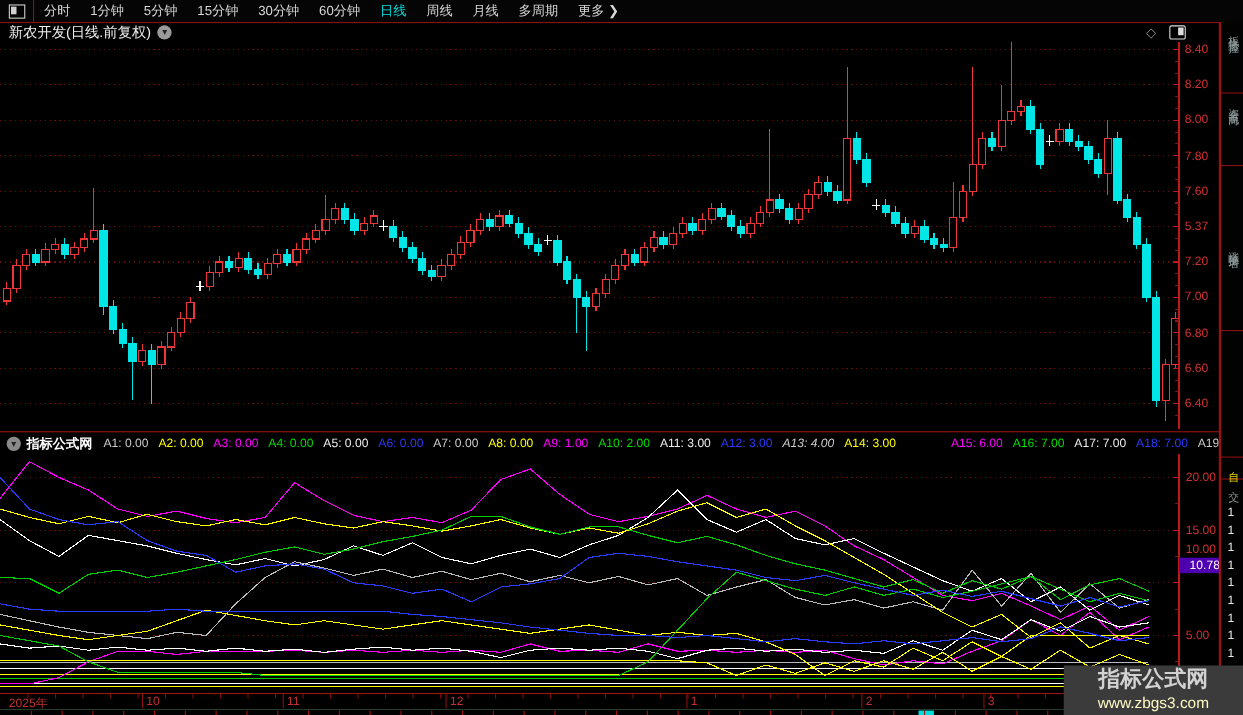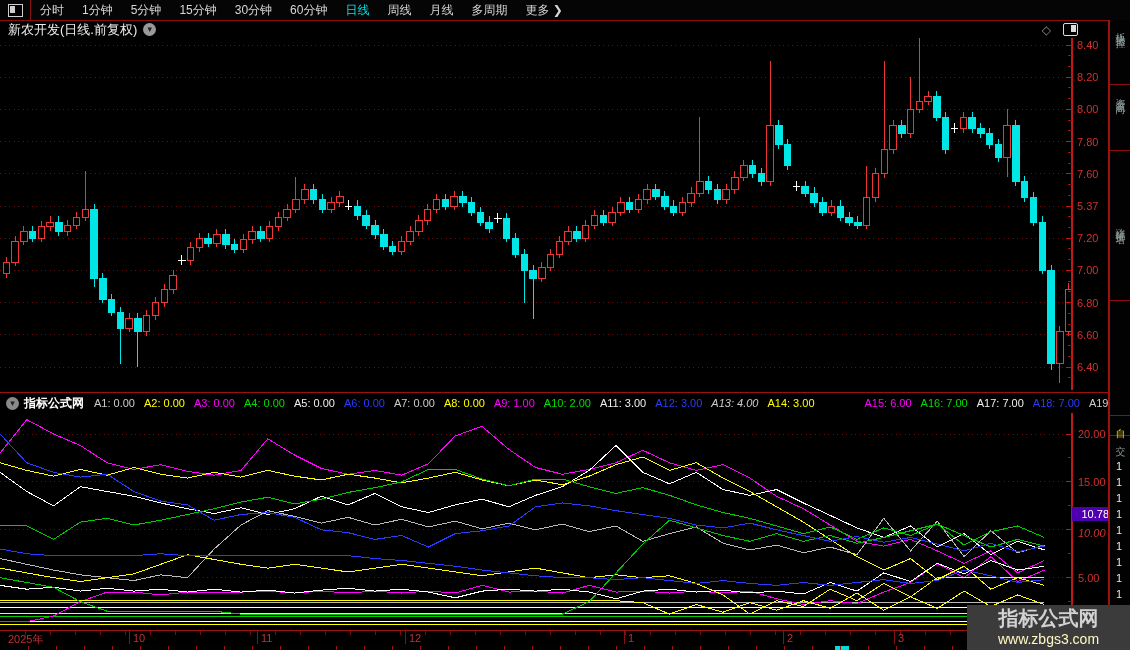--- a/index.html
+++ b/index.html
@@ -698,21 +698,21 @@
       <line x1="1072" y1="68.9" x2="1066" y2="68.9" stroke="#c01818" stroke-width="1"></line>
       <line x1="1072" y1="92.85" x2="1068" y2="92.85" stroke="#8c1515" stroke-width="1"></line>
       <line x1="1072" y1="116.8" x2="1066" y2="116.8" stroke="#c01818" stroke-width="1"></line>
       <line x1="1072" y1="140.75" x2="1068" y2="140.75" stroke="#8c1515" stroke-width="1"></line>
       <line x1="1072" y1="164.7" x2="1066" y2="164.7" stroke="#c01818" stroke-width="1"></line>
       <line x1="1072" y1="188.65" x2="1068" y2="188.65" stroke="#8c1515" stroke-width="1"></line>
     </svg>
   <div id="ind-labels">
       <div class="indlabel" style="top: 434px;">20.00</div>
       <div class="indlabel" style="top: 481.9px;">15.00</div>
-      <div class="indlabel" style="top: 533px; font-style: italic;">10.00</div>
+      <div class="indlabel" style="top: 500px;">10.00</div>
       <div class="indlabel" style="top: 577.7px;">5.00</div>
     </div>
   <div id="ind-badge">10.78</div>
 
   <div id="date-axis">
       <div class="minor-tick" style="left: 25px;"></div>
       <div class="minor-tick" style="left: 50px;"></div>
       <div class="minor-tick" style="left: 75px;"></div>
       <div class="minor-tick" style="left: 100px;"></div>
       <div class="minor-tick" style="left: 125px;"></div>

